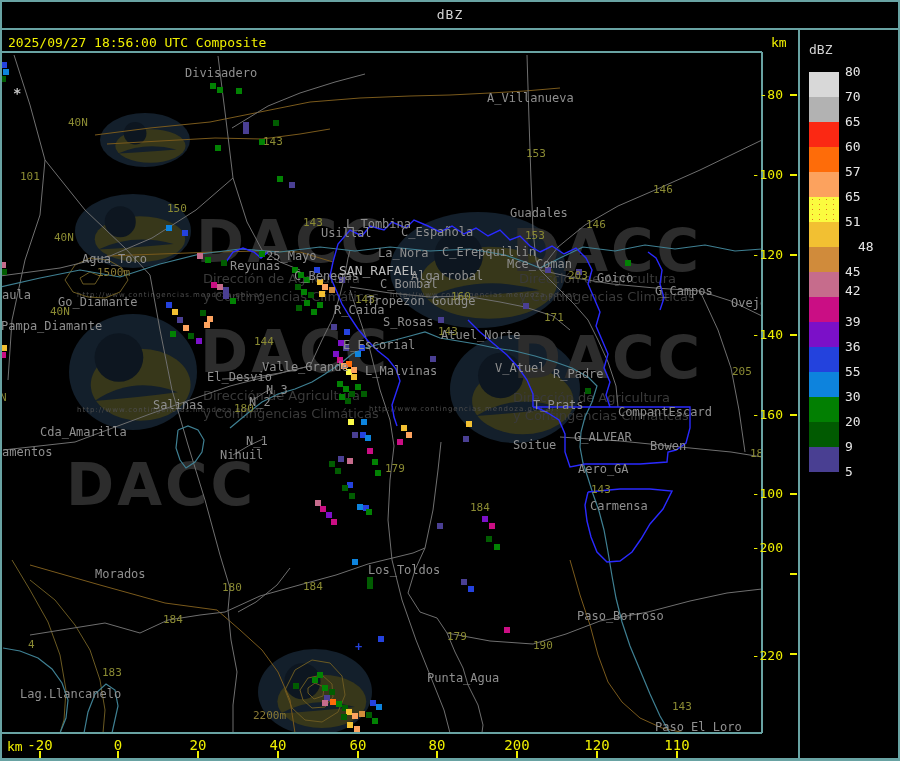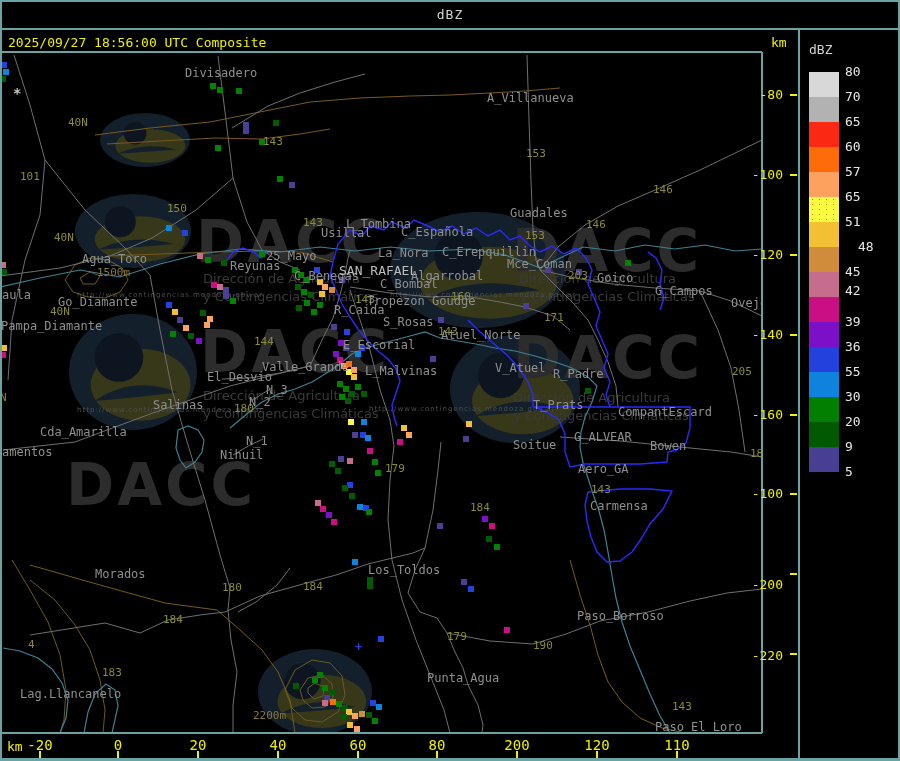--- a/index.html
+++ b/index.html
@@ -398,21 +398,21 @@
       <div class="rt-label" style="left: 735px; top: 168px;">-100</div>
       <div class="rt-dash" style="left: 790px; top: 174px;"></div>
       <div class="rt-label" style="left: 735px; top: 248px;">-120</div>
       <div class="rt-dash" style="left: 790px; top: 254px;"></div>
       <div class="rt-label" style="left: 735px; top: 328px;">-140</div>
       <div class="rt-dash" style="left: 790px; top: 334px;"></div>
       <div class="rt-label" style="left: 735px; top: 408px;">-160</div>
       <div class="rt-dash" style="left: 790px; top: 414px;"></div>
       <div class="rt-label" style="left: 735px; top: 487px;">-100</div>
       <div class="rt-dash" style="left: 790px; top: 493px;"></div>
-      <div class="rt-label" style="left: 735px; top: 578px;">-200</div>
+      <div class="rt-label" style="left: 735px; top: 541px;">-200</div>
       <div class="rt-dash" style="left: 790px; top: 573px;"></div>
       <div class="rt-label" style="left: 735px; top: 649px;">-220</div>
       <div class="rt-dash" style="left: 790px; top: 653px;"></div>
     </div>
   <div id="bottom-axis">
       <div class="bt-label" style="left: 40px; top: 738px;">-20</div>
       <div class="bt-dash" style="left: 39px; top: 751px;"></div>
       <div class="bt-label" style="left: 118px; top: 738px;">0</div>
       <div class="bt-dash" style="left: 117px; top: 751px;"></div>
       <div class="bt-label" style="left: 198px; top: 738px;">20</div>

